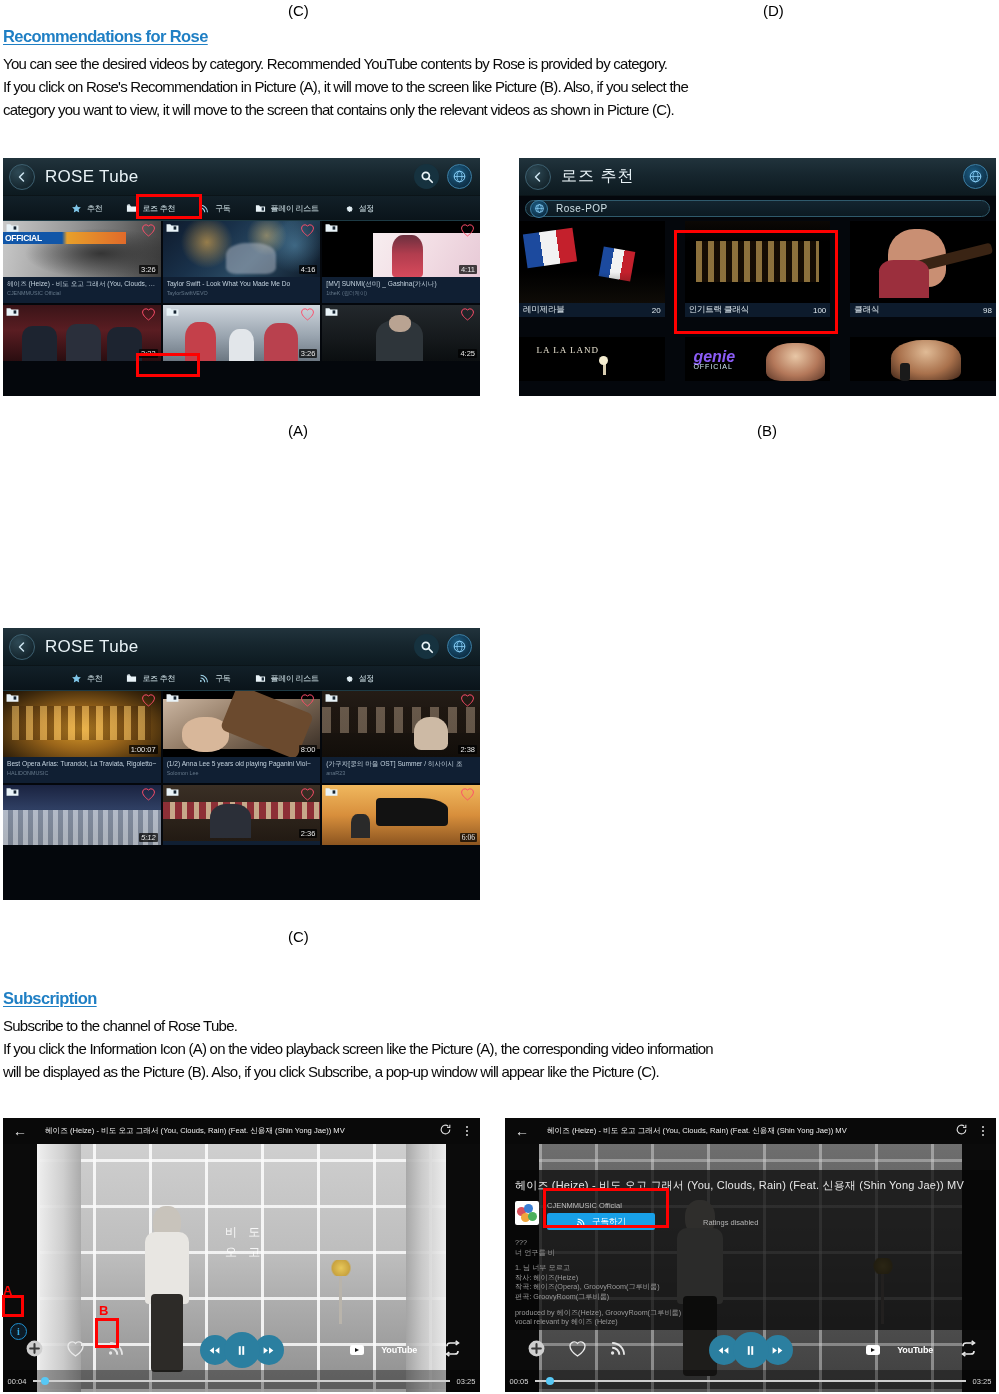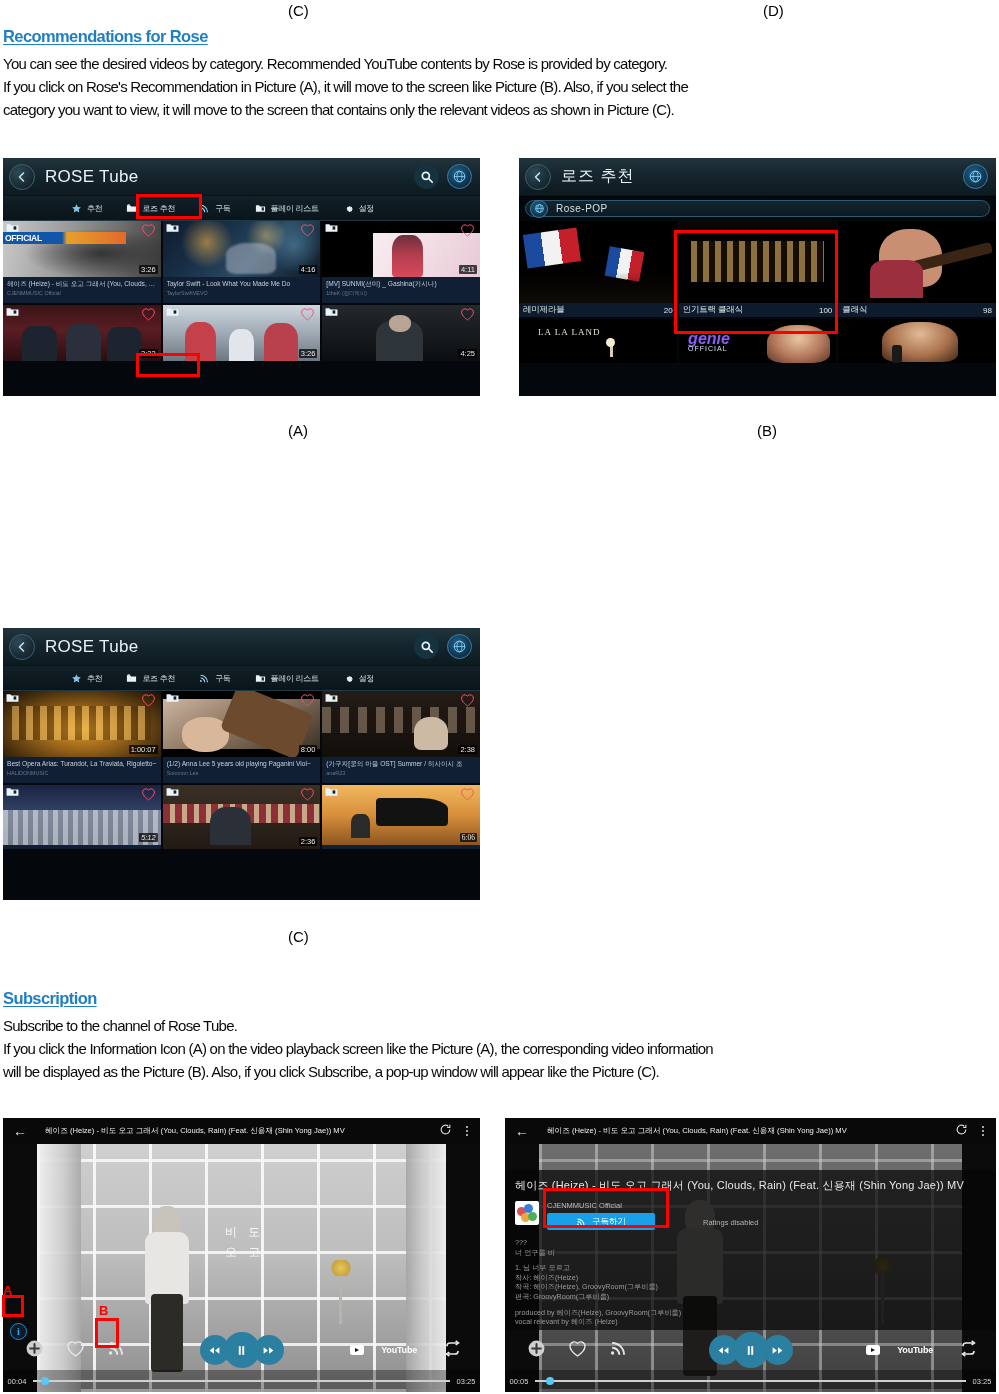--- a/index.html
+++ b/index.html
@@ -156,21 +156,21 @@
   .rt-dropdown .dd-ic {
     width: 18px; height: 18px; border-radius: 50%;
     background: radial-gradient(circle at 40% 35%, #1d5f86 0%, #0d2e45 75%);
     border: 1px solid #3c7fa5;
     display:flex;align-items:center;justify-content:center;
   }
   .rt-dropdown .dd-ic svg { width: 11px; height: 11px; }
   .rt-dropdown .dd-tx { color: #cfe0e6; font-size: 10px; letter-spacing: .5px; }
   .cat-grid {
     display: grid; grid-template-columns: repeat(3,1fr);
-    gap: 2px; background: #04070c;
+    gap: 20px; background: #04070c;
   }
   .ccard { position: relative; overflow: hidden; background:#000; }
   .cthumb { height: 82px; position: relative; overflow:hidden; background:#000; }
   .cbar {
     height: 14px; background: #0d1b2c;
     display:flex; align-items:center; justify-content:space-between;
     padding: 0 4px;
   }
   .cname { color:#dfe9ef; font-size: 8.5px; letter-spacing:-.2px; }
   .ccount { color:#dfe9ef; font-size: 8px; }
@@ -706,21 +706,21 @@
               <rect x="14" y="6" width="5" height="6" fill="#14222f"></rect>
             </svg>
           <span class="vheart"><svg viewBox="0 0 24 22">
                 <path d="M12 20.5S2.5 14.2 2.5 7.9A5.4 5.4 0 0 1 12 4.6a5.4 5.4 0 0 1 9.5 3.3c0 6.3-9.5 12.6-9.5 12.6z" fill="none" stroke="#ff4d6a" stroke-width="1.6"></path>
               </svg></span>
           <div class="vdur">5:12</div>
         </div>
       </div>
 
       <div class="vcard">
-        <div class="vthumb" style="height:64px;padding-left:44px;">
+        <div class="vthumb" style="height:56px;padding-left:44px;">
           <div class="art" style="background:linear-gradient(180deg,#3a2f25 0%,#221a13 100%);"></div>
           <div style="position:absolute;left:0;right:0;top:30%;height:30%;background:repeating-linear-gradient(90deg,#8d2f36 0 7px, #c7a98a 7px 12px);"></div>
           <div style="position:absolute;left:30%;top:34%;width:26%;height:60%;background:#2b2f38;border-radius:40% 40% 0 0;"></div>
           <svg class="vfolder" viewBox="0 0 24 18">
               <path d="M1 2h7l2 2.6h13V16H1z" fill="#e9f3f8"></path>
               <rect x="14" y="6" width="5" height="6" fill="#14222f"></rect>
             </svg>
           <span class="vheart"><svg viewBox="0 0 24 22">
                 <path d="M12 20.5S2.5 14.2 2.5 7.9A5.4 5.4 0 0 1 12 4.6a5.4 5.4 0 0 1 9.5 3.3c0 6.3-9.5 12.6-9.5 12.6z" fill="none" stroke="#ff4d6a" stroke-width="1.6"></path>
               </svg></span>
@@ -916,21 +916,21 @@
               </div>
             </div>
             <div class="info-ratings">Ratings disabled</div>
           </div>
           <div class="info-lines">
             <div>???</div>
             <div>너 언구름 비</div>
             <div class="sp"></div>
             <div>1. 님 너무 모르고</div>
             <div>작사: 헤이즈(Heize)</div>
-            <div>작곡: 헤이즈(Heize), GroovyRoom(그루비룸)</div>
+            <div>작곡: 헤이즈(Opera), GroovyRoom(그루비룸)</div>
             <div>편곡: GroovyRoom(그루비룸)</div>
             <div class="sp"></div>
             <div>produced by 헤이즈(Heize), GroovyRoom(그루비룸)</div>
             <div>vocal relevant by 헤이즈 (Heize)</div>
           </div>
         </div>
 
         <div class="vp-controls">
           <div class="vpc-left">
             <span><svg viewBox="0 0 24 24">

